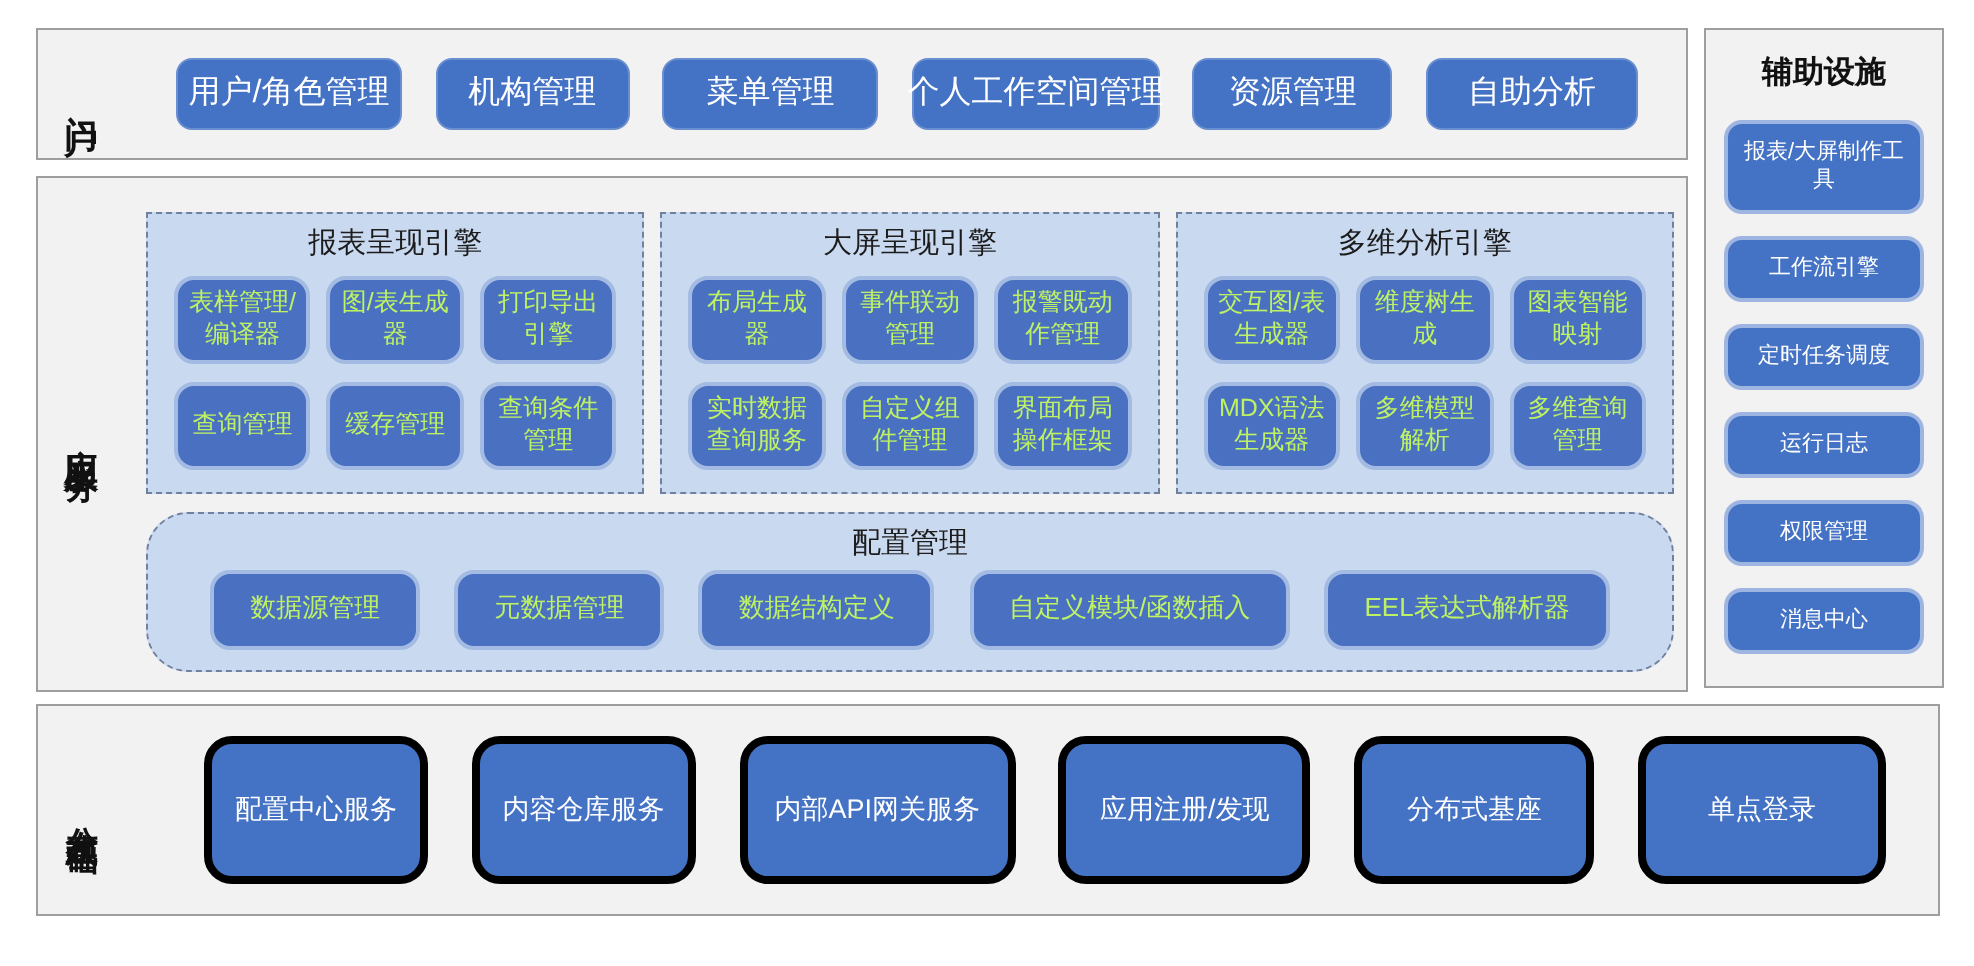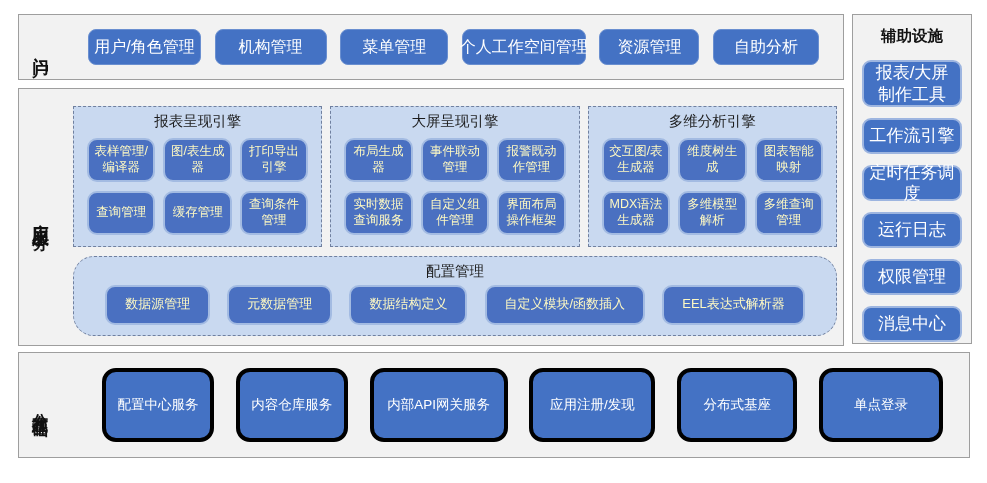--- a/index.html
+++ b/index.html
@@ -24,52 +24,52 @@
 
   .btn {
     background:#4472c4; color:#ffffff; text-align:center;
     display:flex; align-items:center; justify-content:center;
     border:1px solid #3a63ae; border-radius:8px; line-height:1.25;
   }
 
   
   .portal-row { flex:1; display:flex; justify-content:space-between; align-items:center; padding:0 24px 0 26px; }
   .portal-row .btn { height:36px; font-size:16px; white-space:nowrap; border:1px solid #6a8fd0; }
-  .portal-row .btn:nth-child(1){width:113px;} .portal-row .btn:nth-child(2){width:112px;font-family:Liberation Serif, serif;}
+  .portal-row .btn:nth-child(1){width:113px;} .portal-row .btn:nth-child(2){width:97px;font-family:Liberation Serif, serif;}
   .portal-row .btn:nth-child(3){width:108px;} .portal-row .btn:nth-child(4){width:124px;}
   .portal-row .btn:nth-child(5){width:100px;} .portal-row .btn:nth-child(6){width:106px;}
 
   
   .engines { position:absolute; left:54px; top:13px; right:6px; height:145px; display:flex; gap:8px;align-items:flex-end; }
   .bluebox { background:#c9d9f0; border:1px dashed #70809f; }
   .engine { flex:1; display:flex; flex-direction:column; }
   .engine-title { text-align:center; padding-top:5px; font-size:14.5px; color:#1c1c1c; white-space:nowrap; }
   .engine-grid { flex:1; display:grid; grid-template-columns:repeat(3,1fr); gap:9px 8px; padding:7px 13px 11px; }
   .module {
-    background:#4a70c1; color:#fef9c3; border:2px solid #a3bbe2; border-radius:10px;
+    background:#4a70c1; color:#bef264; border:2px solid #a3bbe2; border-radius:10px;
     display:flex; align-items:center; justify-content:center; text-align:center;
     font-size:12.5px; line-height:1.25; padding:2px 3px; min-height:44px;
   }
 
   
   .config { position:absolute; left:54px; top:167px; right:6px; height:80px; display:flex; flex-direction:column;border-radius:21px; }
   .config-row { flex:1; display:flex; justify-content:space-evenly; align-items:center; padding:2px 14px 9px; }
   .config-row .module { min-height:40px; height:40px; padding:0 18px; font-size:13px; white-space:nowrap; }
 
   
   .foundation-row { flex:1; display:flex; justify-content:space-between; align-items:center; padding:0 26px 0 40px; }
   .foundation-row .btn { height:74px; border-radius:14px; font-size:13.5px; white-space:nowrap; border:4px solid #000000; }
   .foundation-row .btn:nth-child(1){width:112px;} .foundation-row .btn:nth-child(2){width:112px;}
   .foundation-row .btn:nth-child(3){width:138px;} .foundation-row .btn:nth-child(4){width:126px;}
   .foundation-row .btn:nth-child(5){width:120px;} .foundation-row .btn:nth-child(6){width:124px;}
 
   
   .aux-title { margin-top:11px; font-weight:bold; font-size:15.5px; color:#111; }
   .aux-col { display:flex; flex-direction:column; gap:11px; margin-top:13px; width:100%; padding:0 9px; }
-  .aux-col .btn { width:100%; font-size:17px; height:33px; border:2px solid #9db5e0; border-radius:9px; padding:16px 4px; }
+  .aux-col .btn { width:100%; font-size:11px; height:33px; border:2px solid #9db5e0; border-radius:9px; padding:6px 4px; }
   .aux-col .btn:first-child { height:47px; }
 </style>
 </head>
 <body>
 
 <div class="canvas">
 
   <section class="panel portal">
     <div class="vlabel">门户</div>
     <div class="portal-row">

